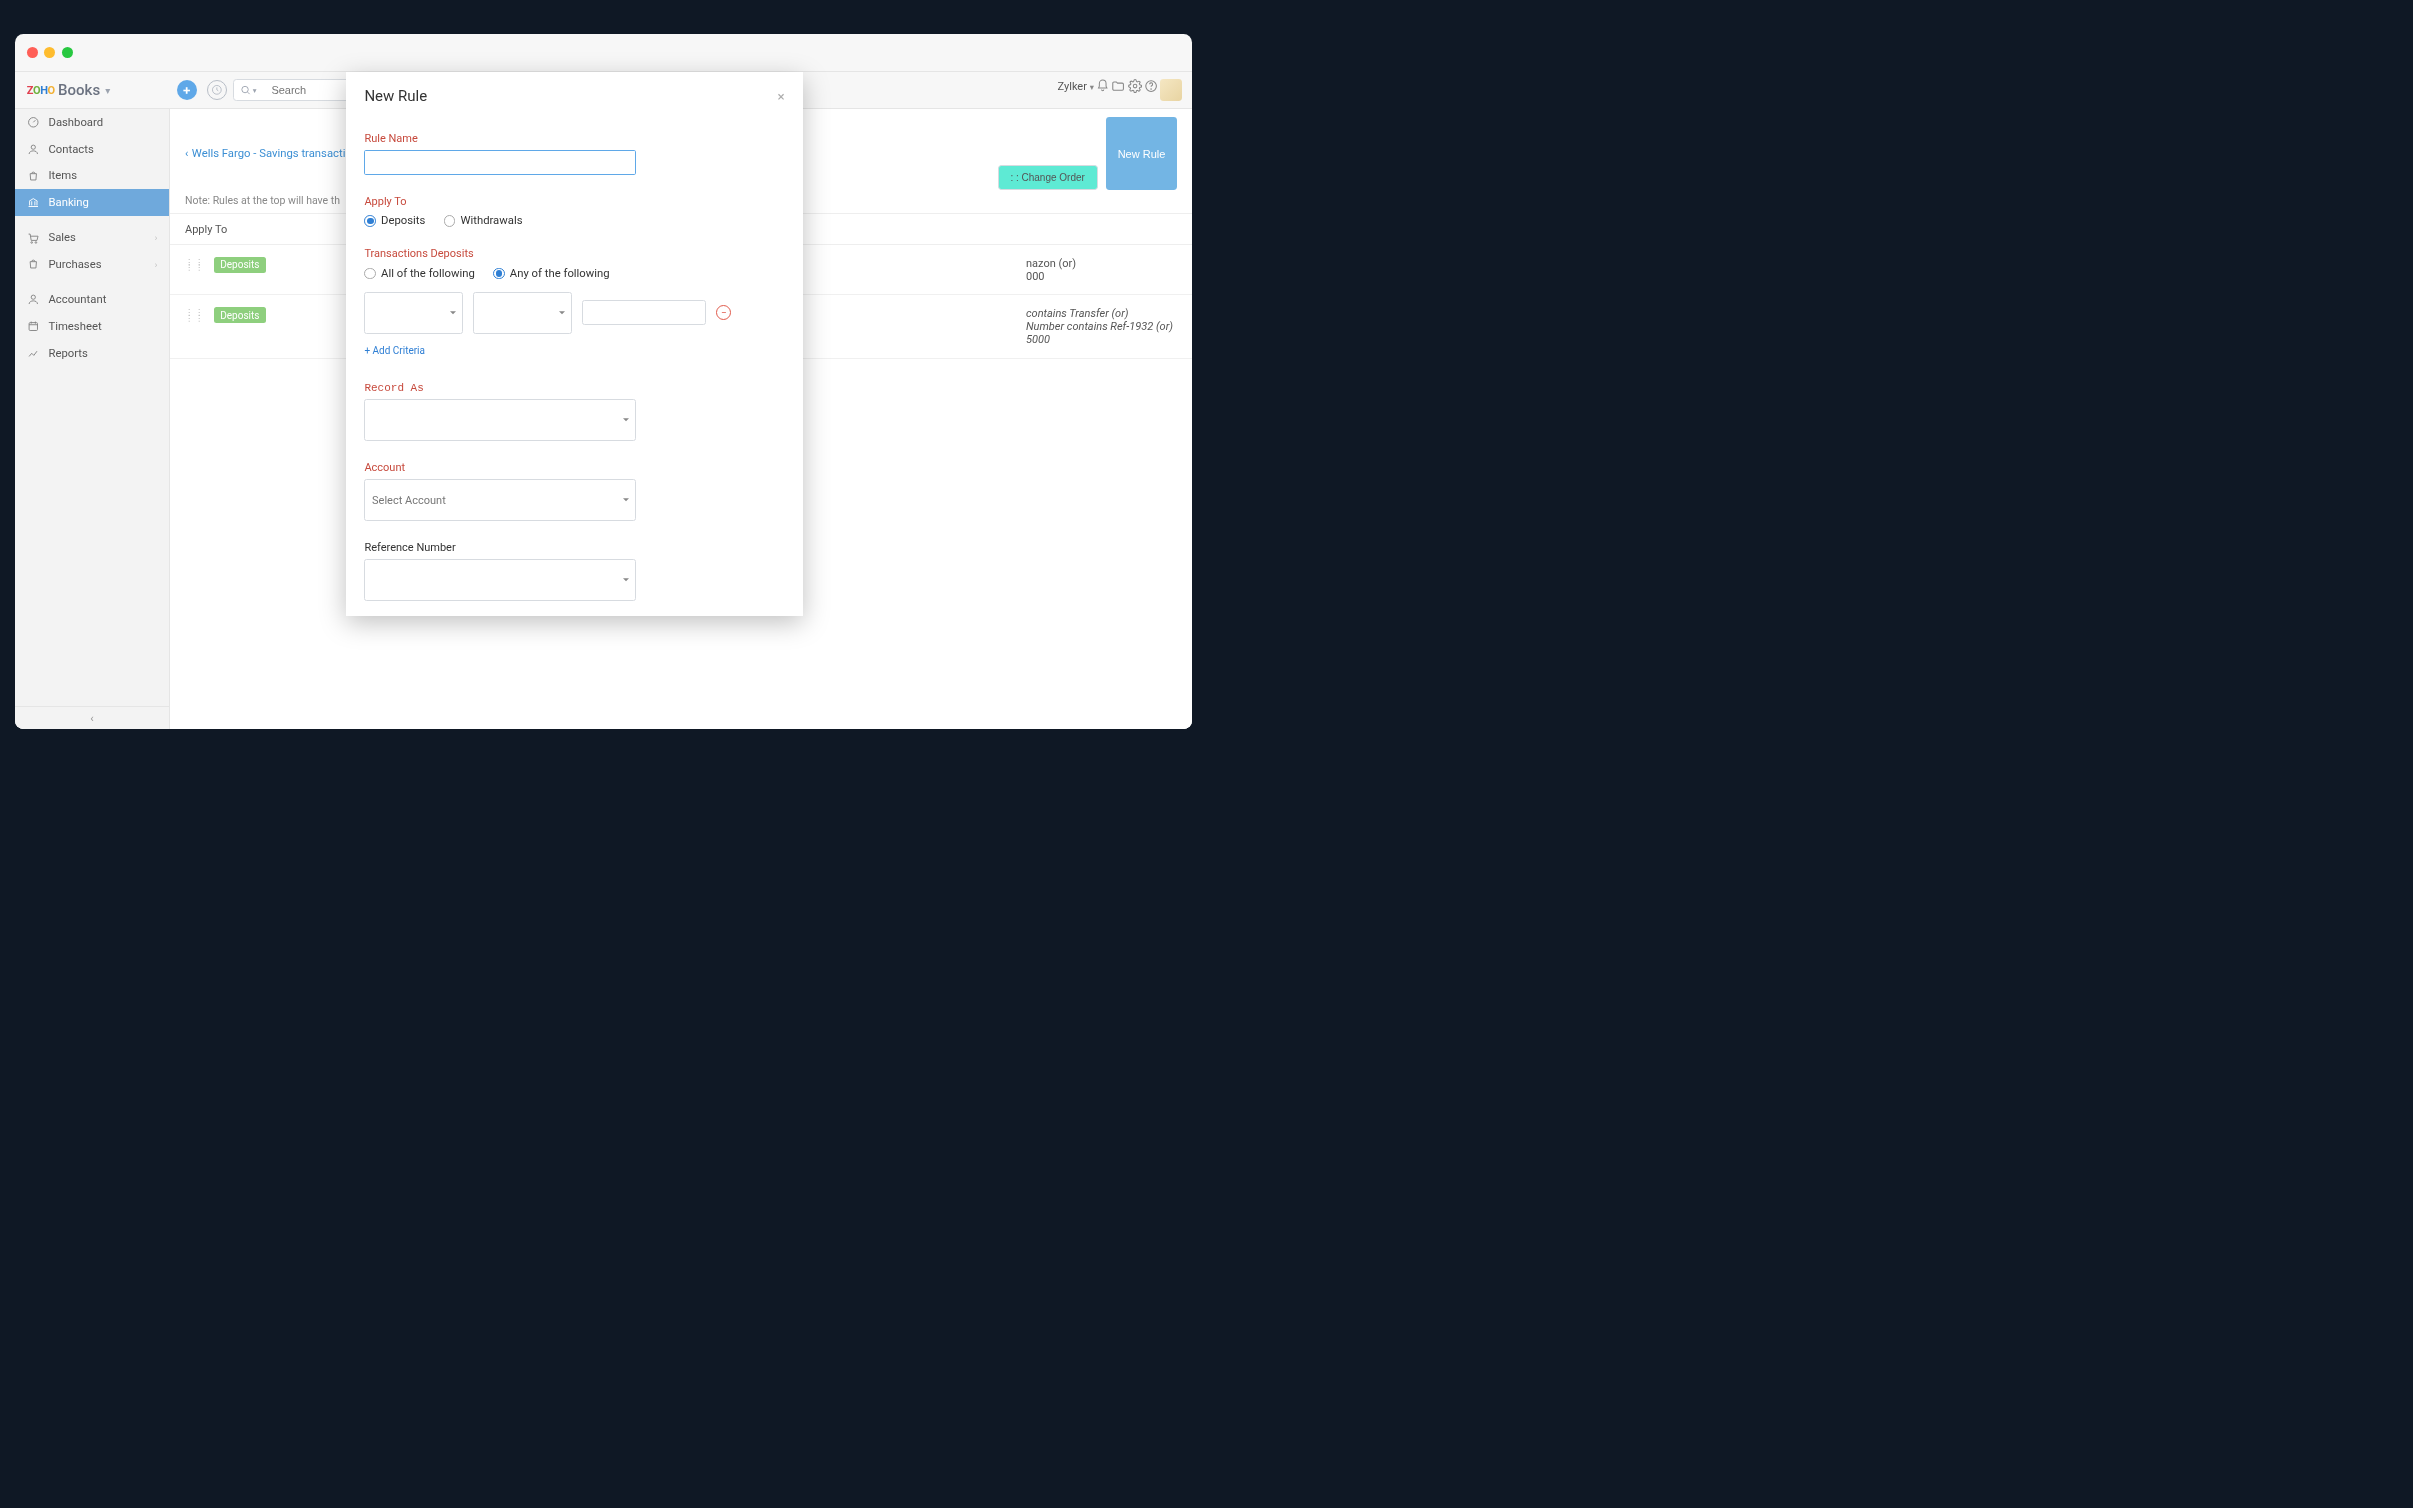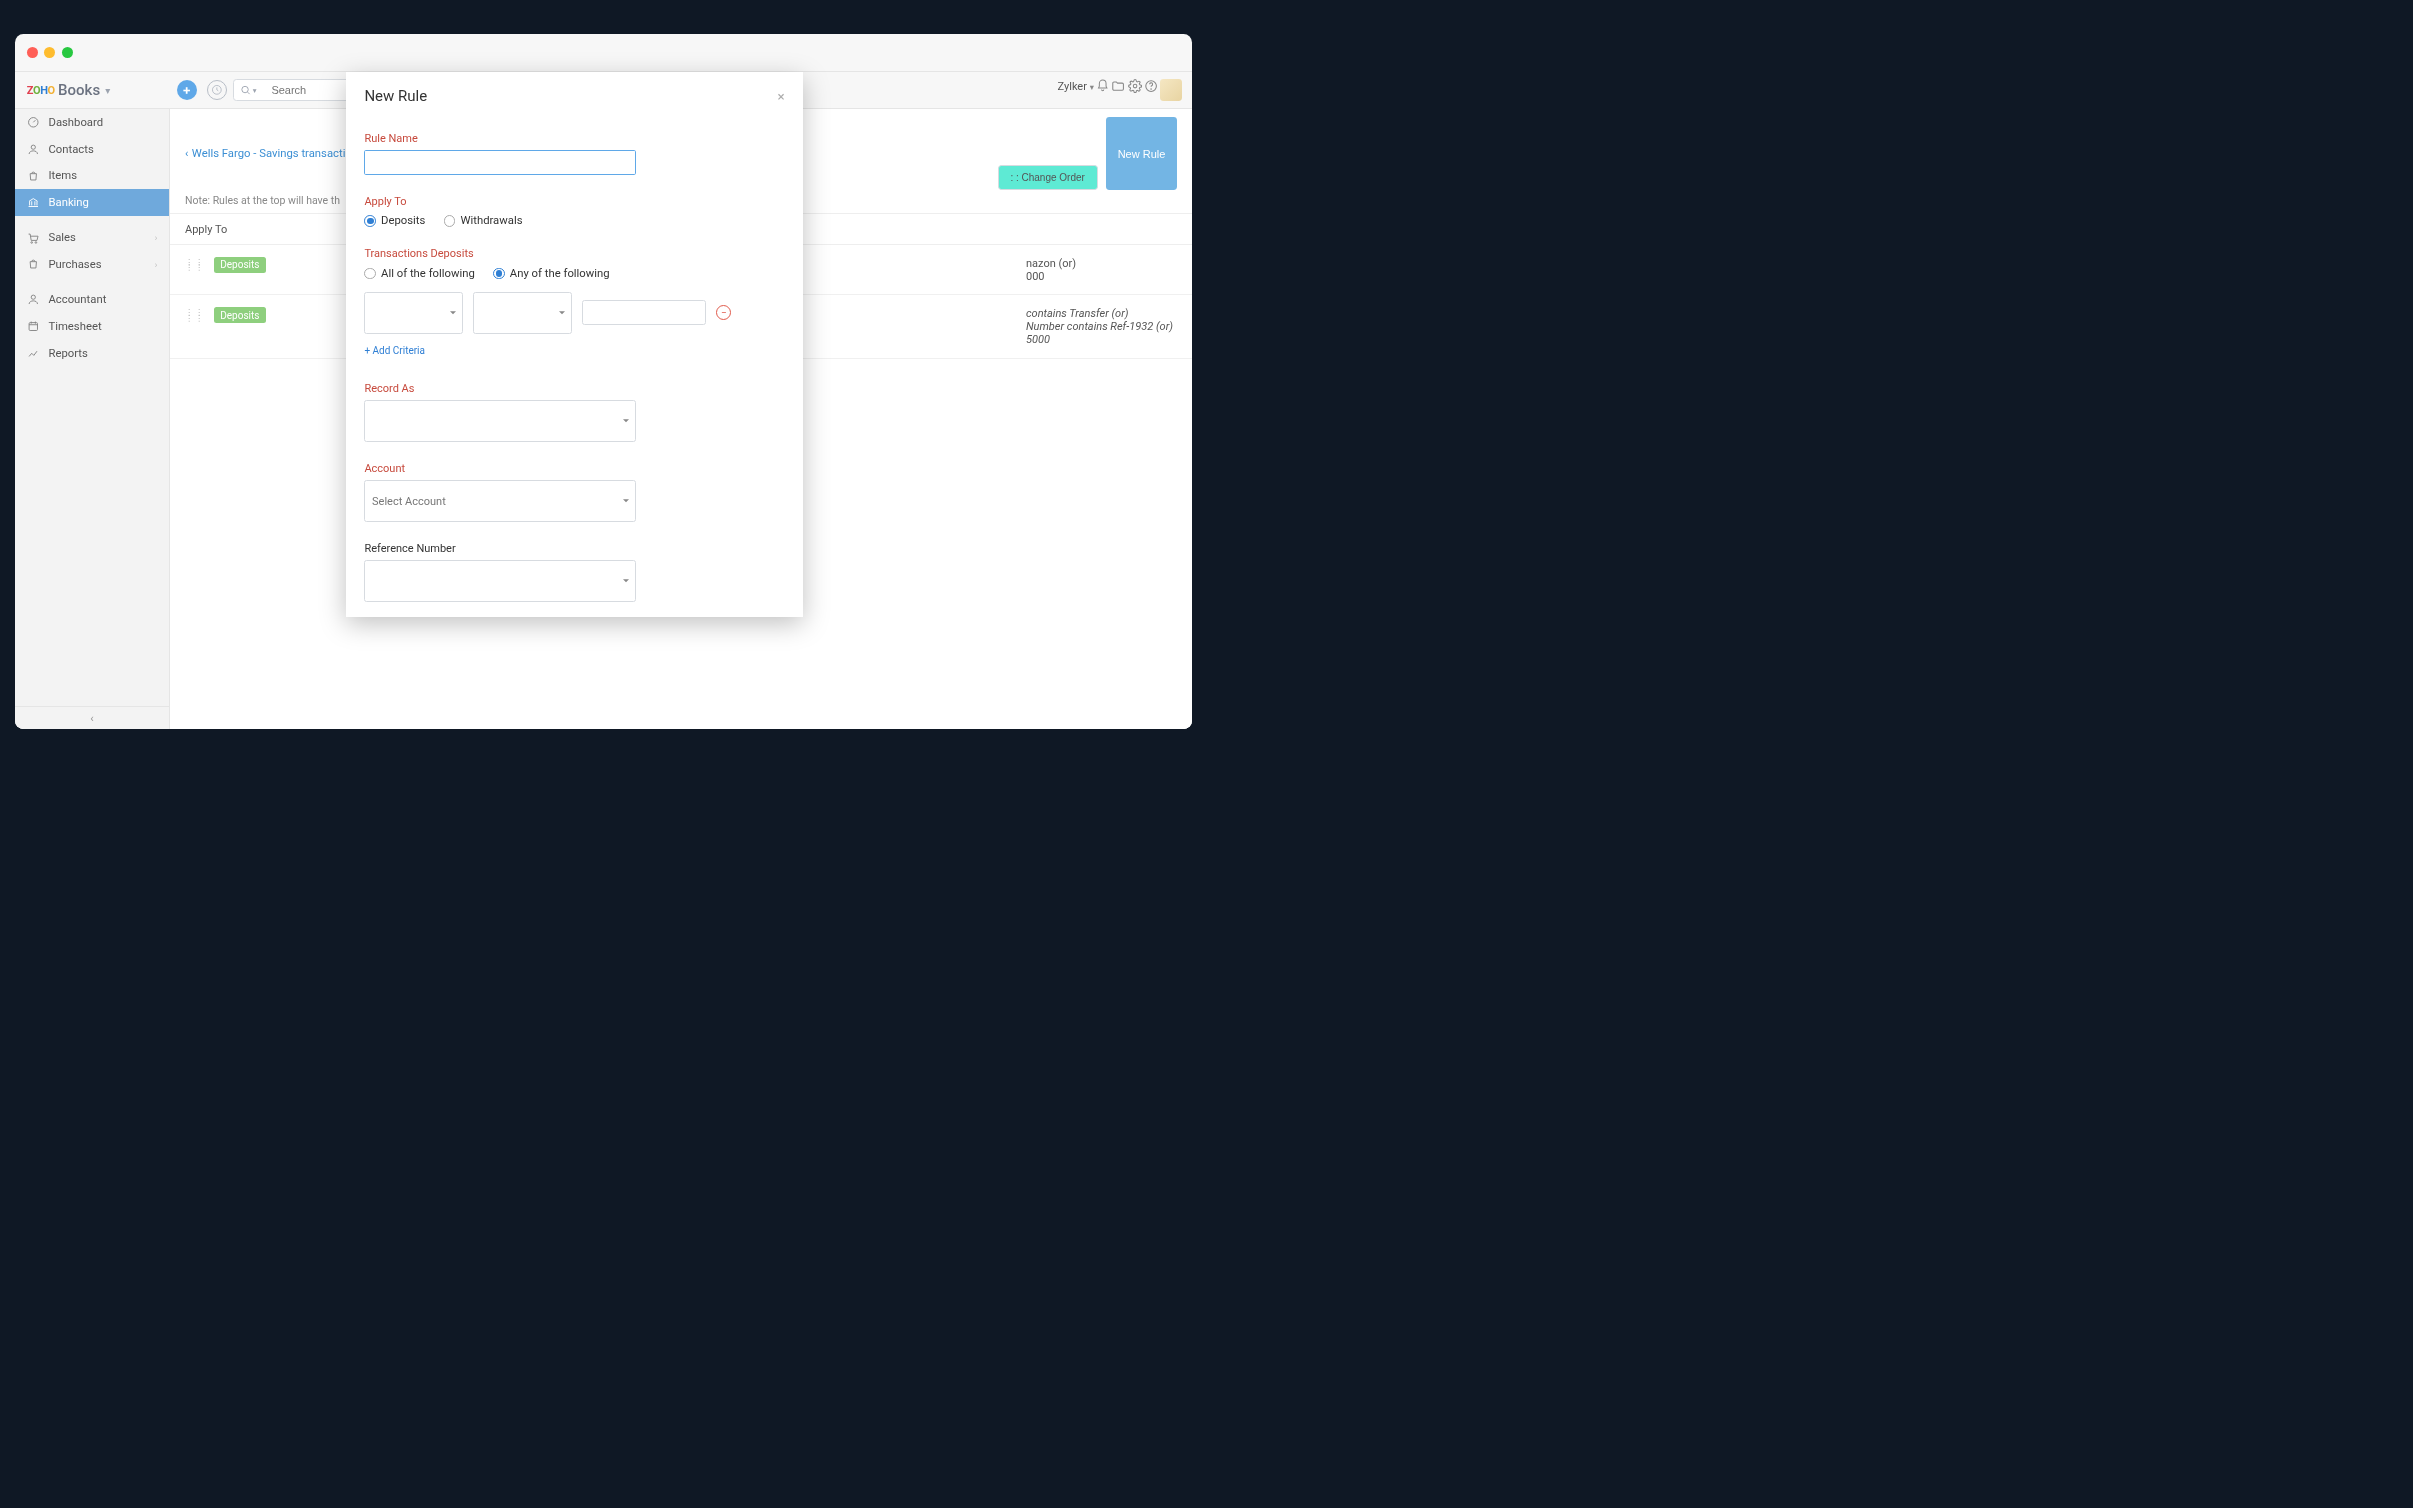--- a/index.html
+++ b/index.html
@@ -557,21 +557,21 @@
           <div class="select-box" style="width:99px;"></div>
           <div class="select-box" style="width:99px;"></div>
           <input class="plain-input" style="width: 124px;">
           <div class="remove-circle">
             <span>−</span>
           </div>
         </div>
 
         <a class="add-link">+ Add Criteria</a>
 
-        <label class="form-label" style="margin-top:25px;">Record As</label>
+        <label class="form-label" style="margin-top:25px;font-family:Liberation Mono, monospace;">Record As</label>
         <div class="select-box wide-select"></div>
 
         <label class="form-label" style="margin-top:20px;">Account</label>
         <div class="select-box wide-select">
           <span style="color:#777;">Select Account</span>
         </div>
 
         <label class="form-label normal" style="margin-top:20px;">Reference Number</label>
         <div class="select-box wide-select"></div>
       </div>

